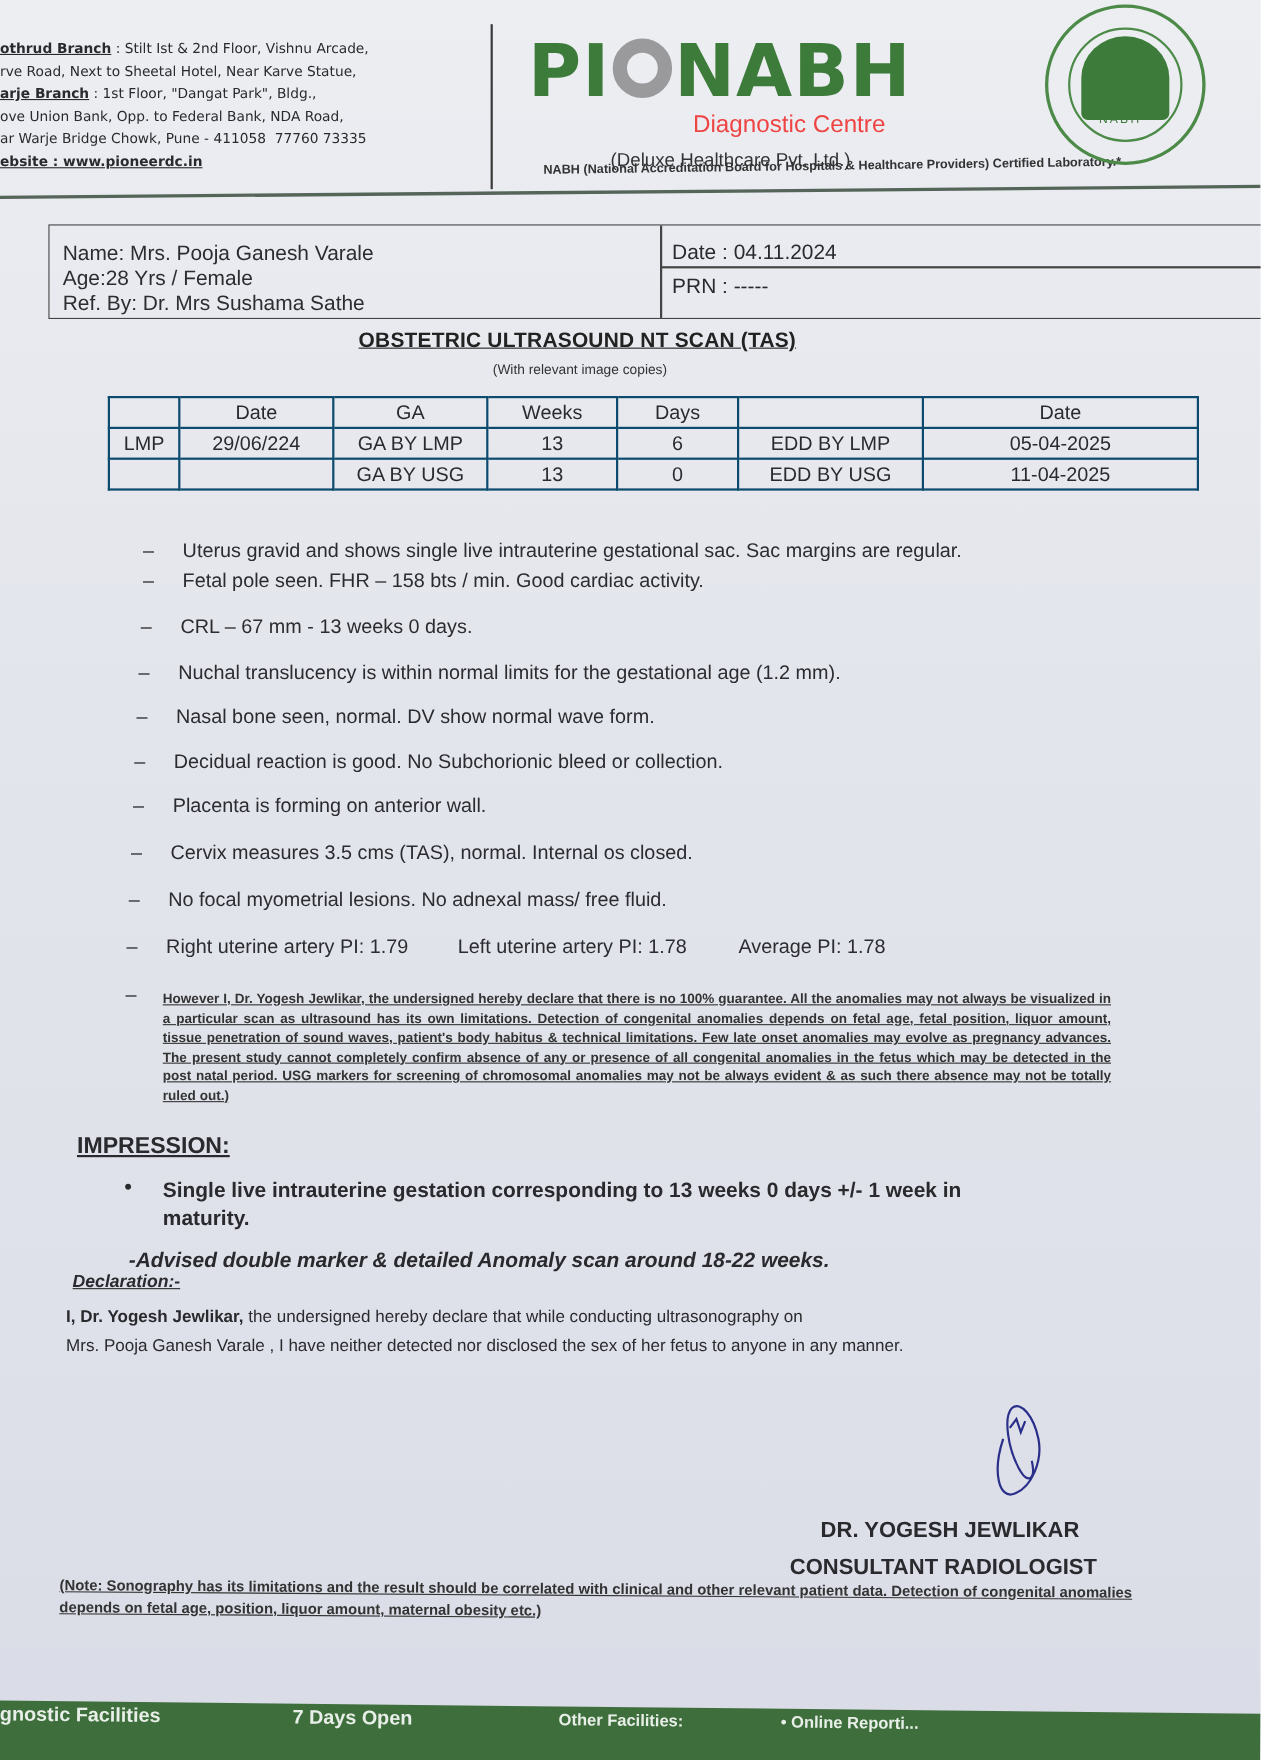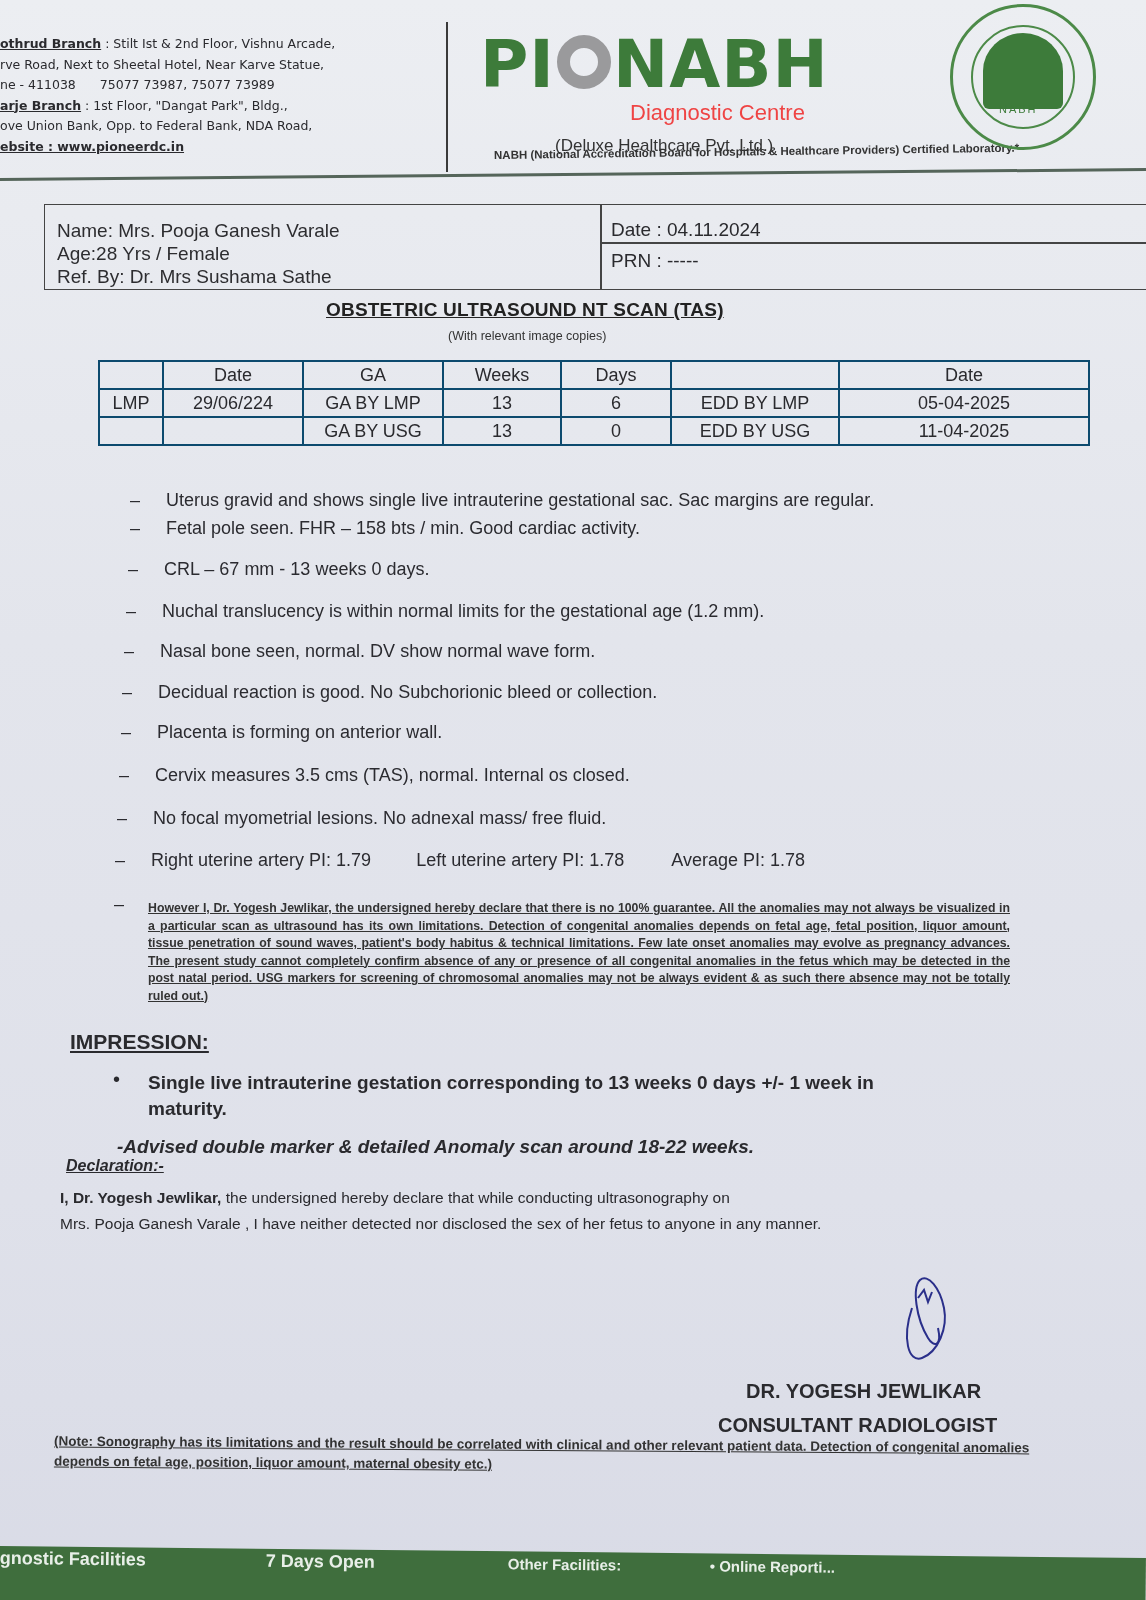--- a/index.html
+++ b/index.html
@@ -53,23 +53,23 @@
   .note { position:absolute; left:54px; top:1435px; width:980px; font-size:13.5px; line-height:20px; font-weight:bold; color:#333; text-decoration:underline; transform:rotate(0.4deg); }
   .footer { position:absolute; left:0; top:1546px; width:1146px; height:60px; background:#3f6e3d; transform:rotate(0.6deg); transform-origin:left top; }
   .footer span { position:absolute; top:2px; font-size:18px; font-weight:bold; color:#e8efe8; white-space:nowrap; }
 </style>
 </head>
 <body>
 
 <div class="branch">
   <div><span class="u">othrud Branch</span> <span>: Stilt Ist &amp; 2nd Floor, Vishnu Arcade,</span></div>
   <div>rve Road, Next to Sheetal Hotel, Near Karve Statue,</div>
-  <div><span>ne - 411038</span><span class="gap">75077 73987, 75077 73989</span></div>
   <div><span class="u">arje Branch</span> <span>: 1st Floor, "Dangat Park", Bldg.,</span></div>
   <div>ove Union Bank, Opp. to Federal Bank, NDA Road,</div>
+  <div><span>ar Warje Bridge Chowk, Pune - 411058</span>&nbsp;&nbsp;<span>77760 73335</span></div>
   <div class="u">ebsite : www.pioneerdc.in</div>
 </div>
 <div class="vsep"></div>
 
 <div class="logo">
   <span>PI</span><span class="o"></span><span>NABH</span>
 </div>
 <div class="logo-sub">Diagnostic Centre</div>
 <div class="deluxe">(Deluxe Healthcare Pvt. Ltd.)</div>
 <div class="nabh-line">NABH (National Accreditation Board for Hospitals &amp; Healthcare Providers) Certified Laboratory.*</div>

